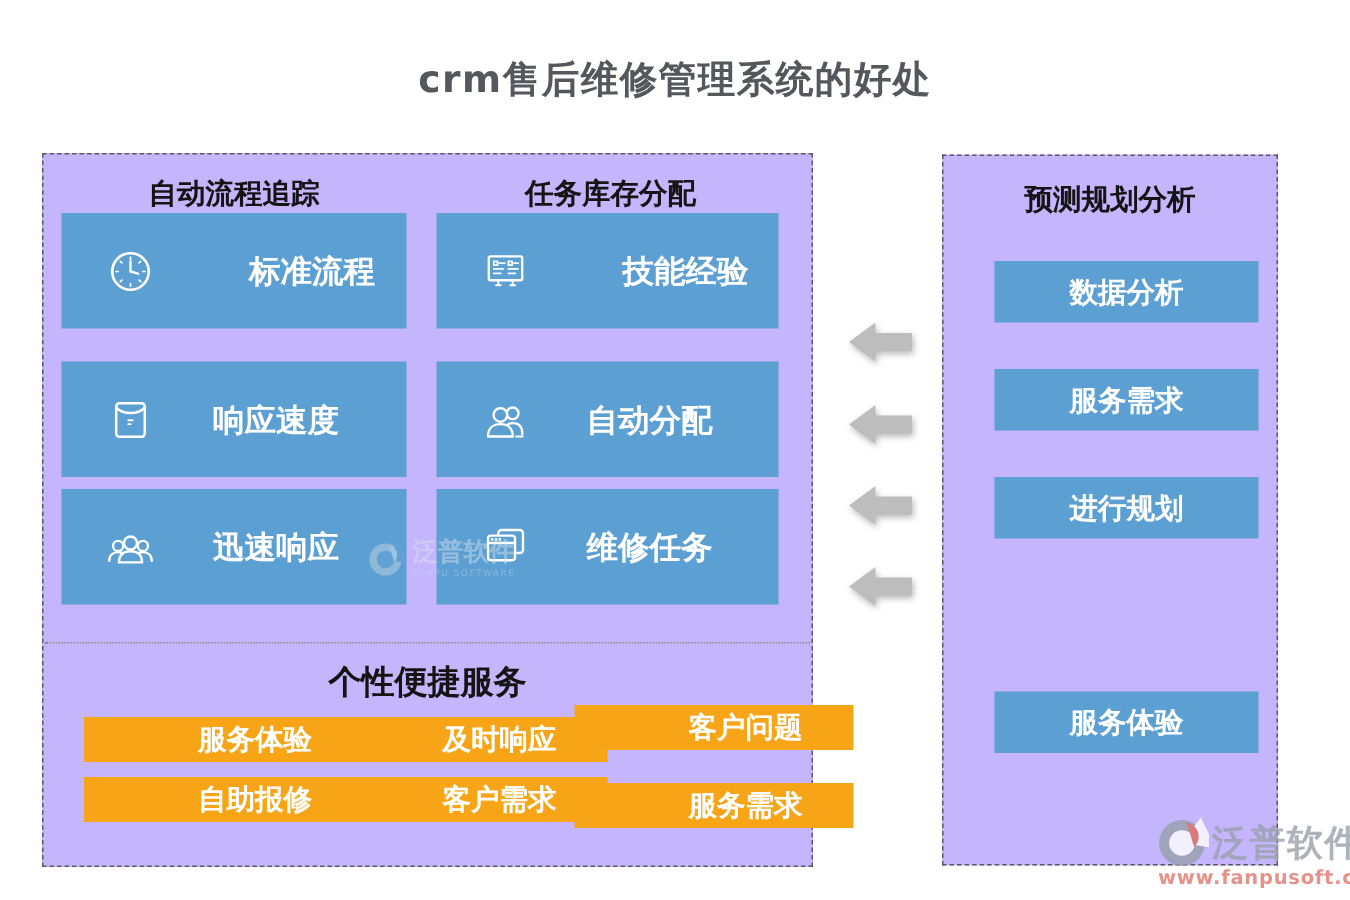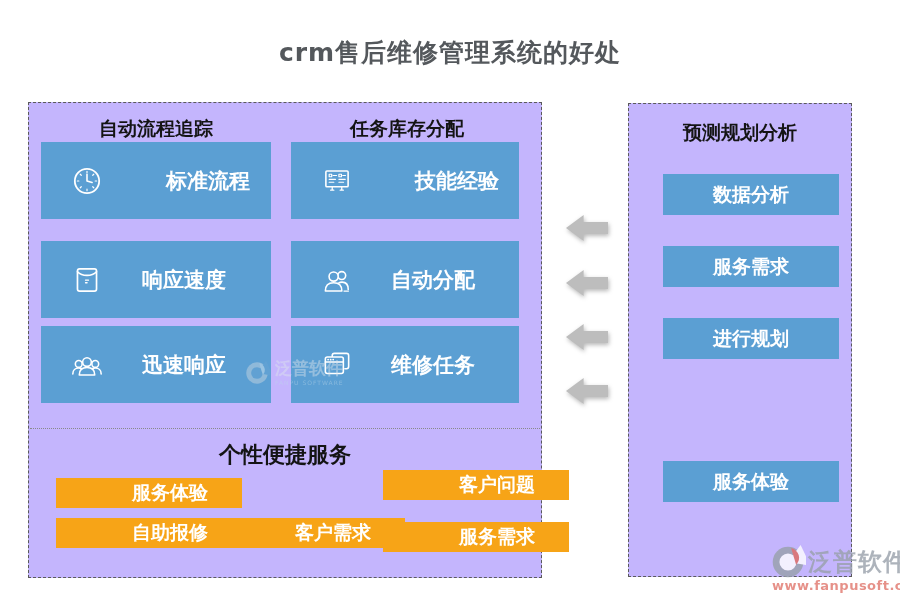--- a/index.html
+++ b/index.html
@@ -151,20 +151,21 @@
           <path d="M8.6 11.9 h0.01 M11 11.9 h0.01 M13.4 11.9 h0.01" stroke-width="1.7"></path>
         </svg>
       </span>
       <span class="bb-label">维修任务</span>
     </div>
 
     <div class="dotted-sep"></div>
     <div class="service-header">个性便捷服务</div>
 
     <div class="orange-btn oc0 or0">服务体验</div>
+    <div class="orange-btn oc1 or0">及时响应</div>
     <div class="orange-btn oc2 or0">客户问题</div>
     <div class="orange-btn oc0 or1">自助报修</div>
     <div class="orange-btn oc1 or1">客户需求</div>
     <div class="orange-btn oc2 or1">服务需求</div>
   </div>
 
   <div class="arrow-wrap aw0">
       <div class="arrow"></div>
     </div>
   <div class="arrow-wrap aw1">

